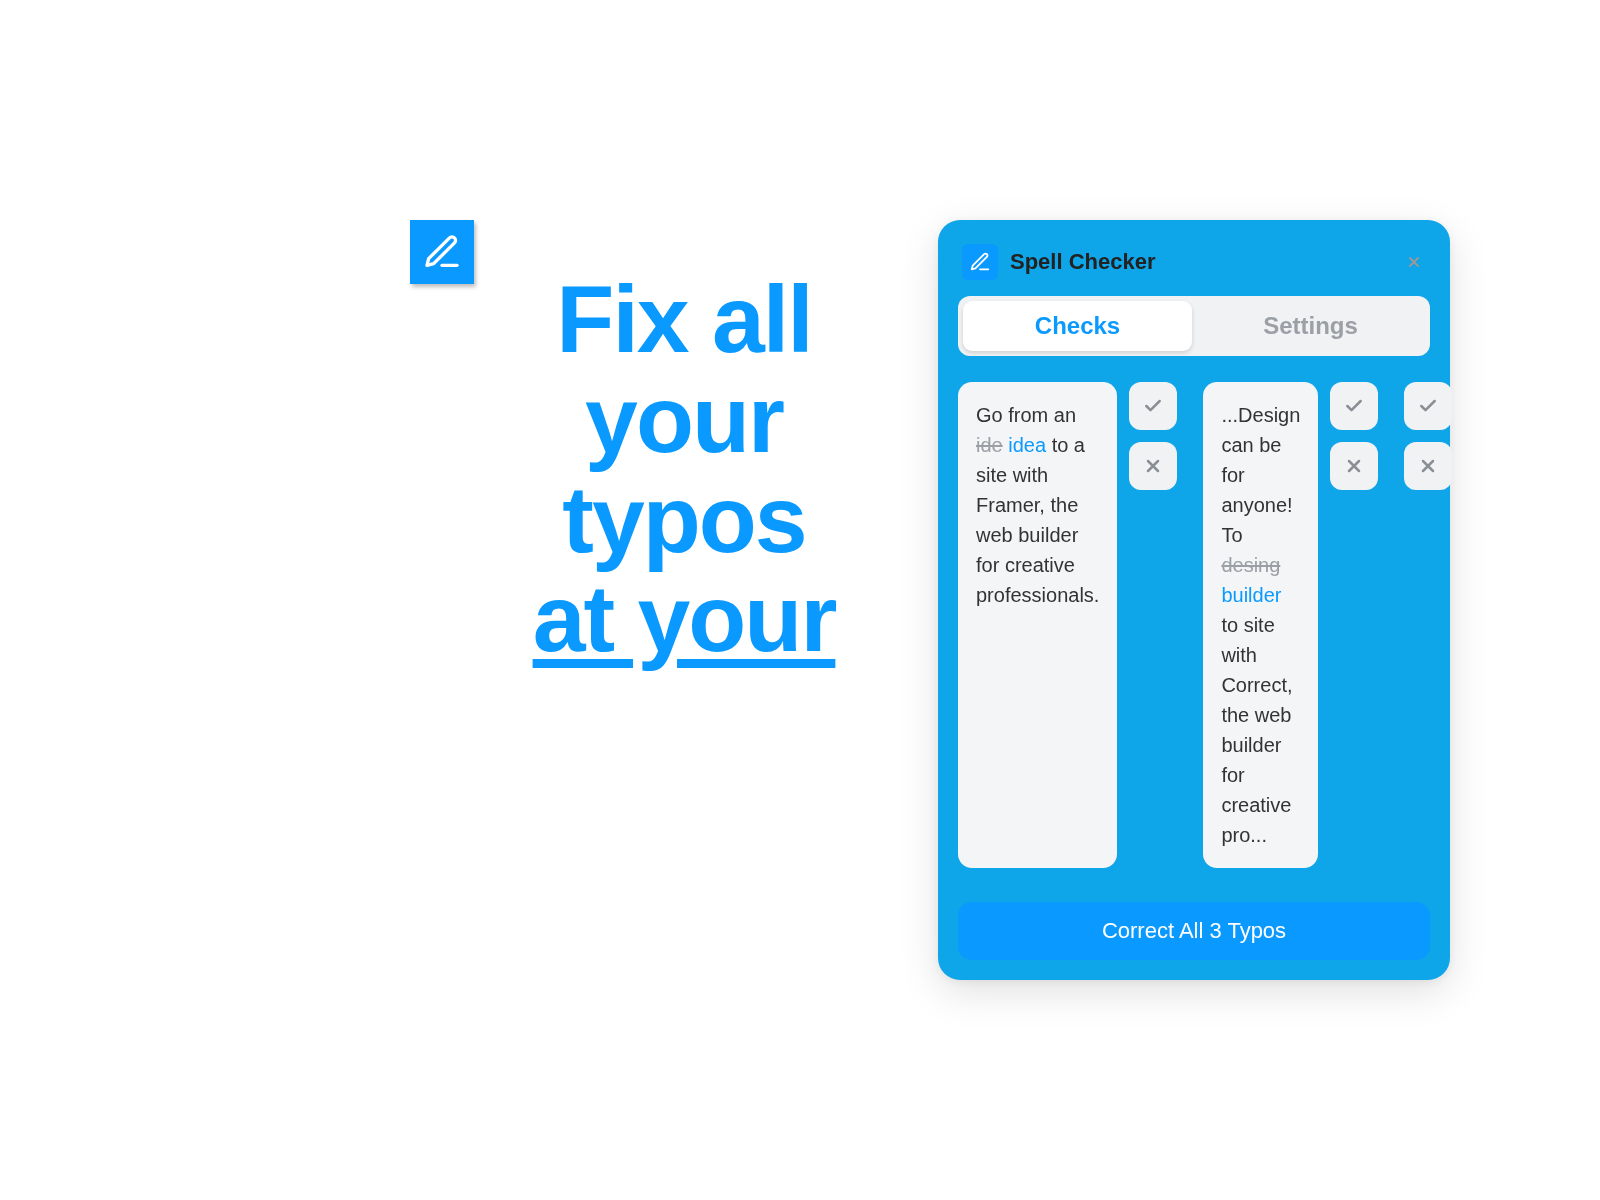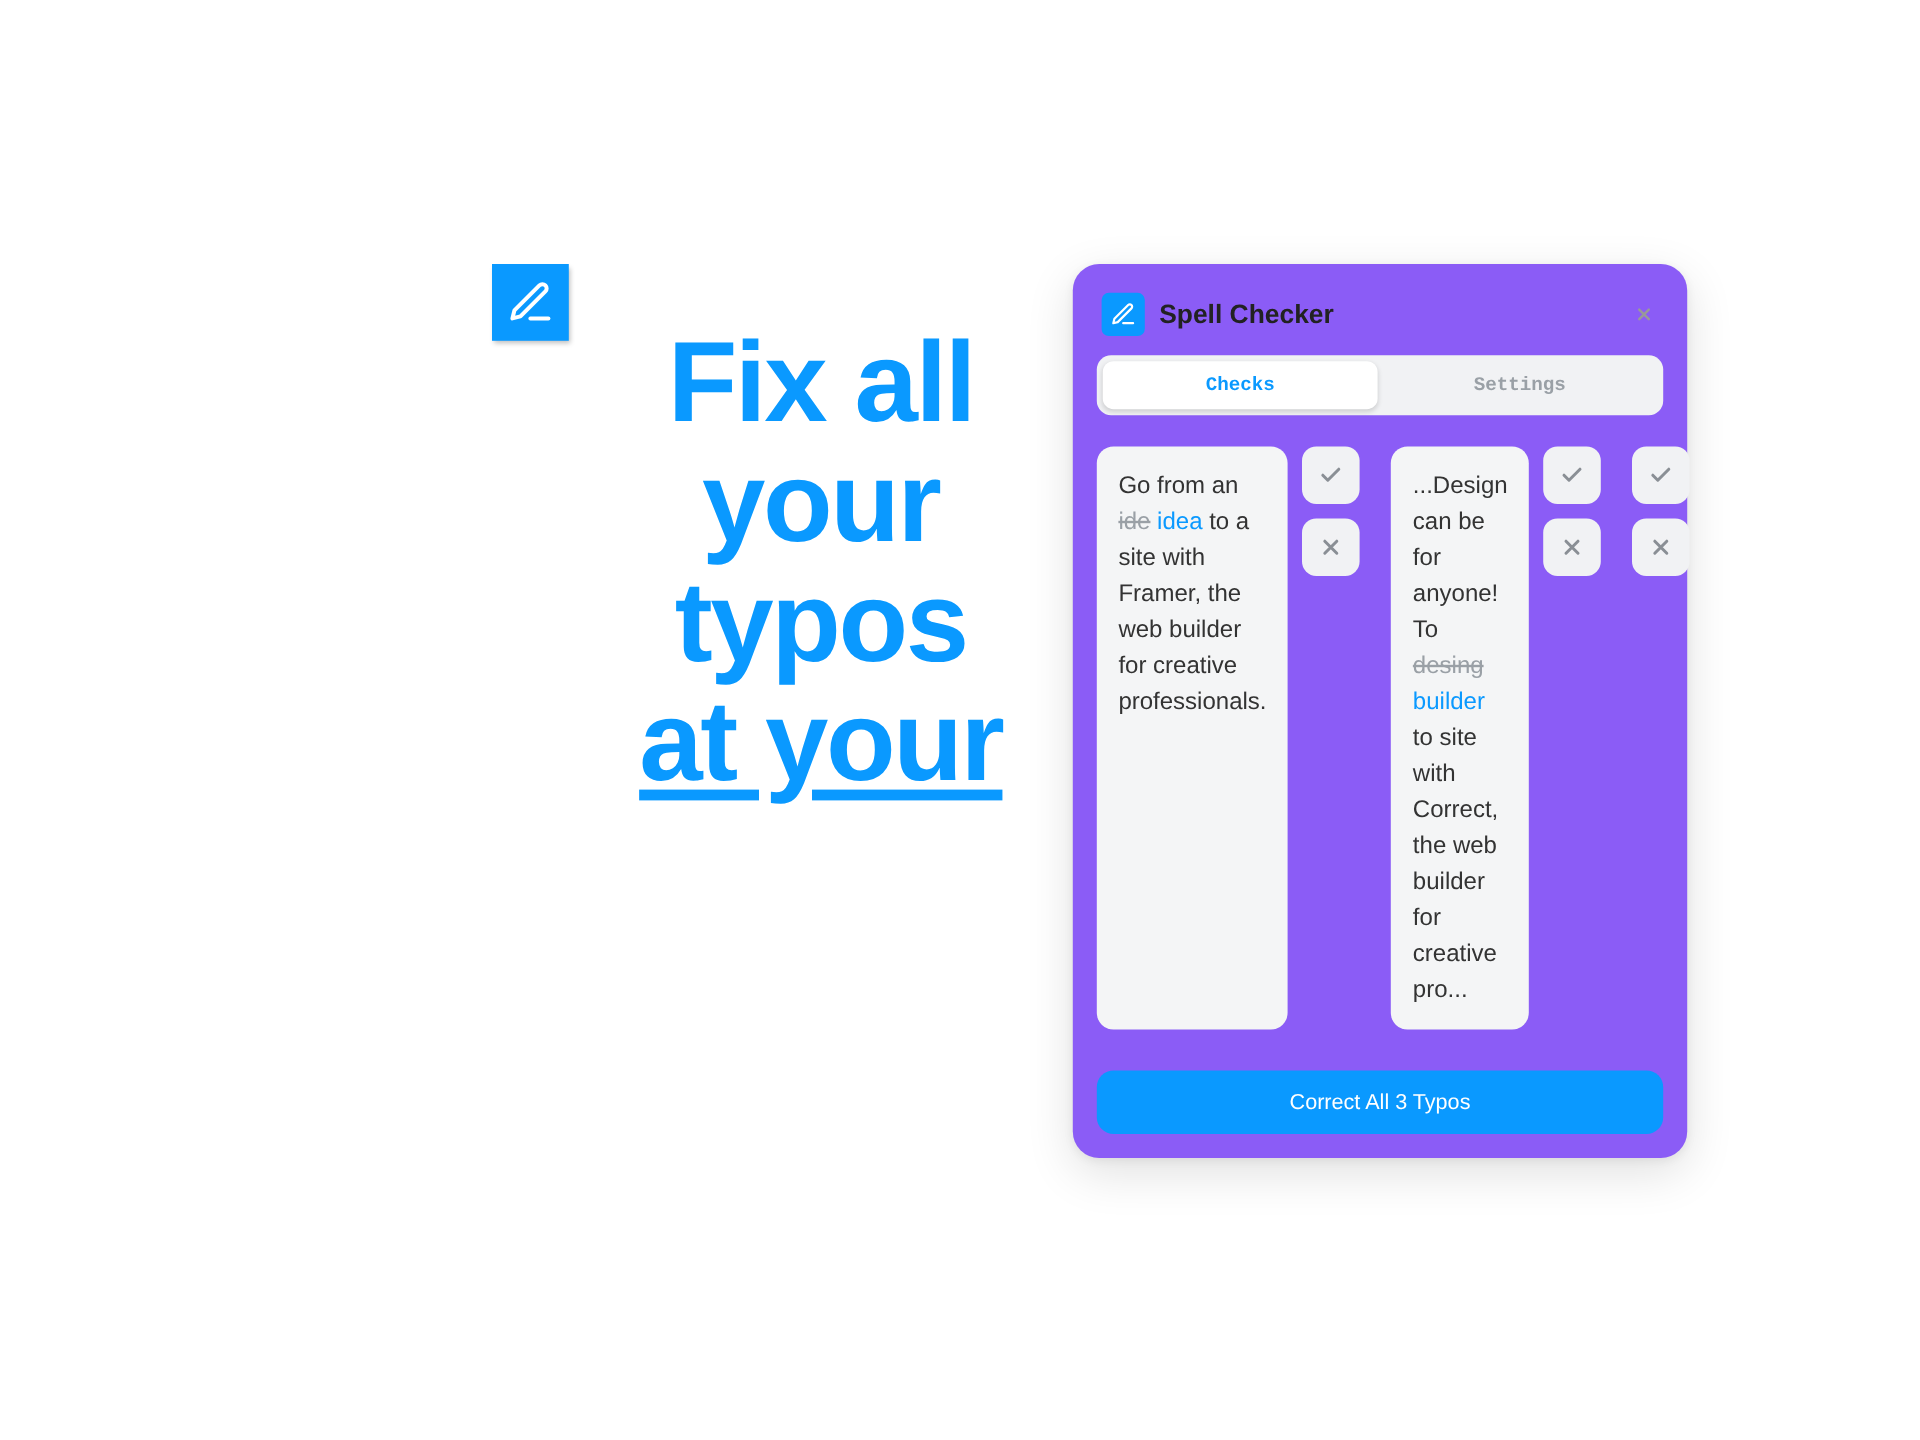--- a/index.html
+++ b/index.html
@@ -36,26 +36,27 @@
     font-weight: 700;
     color: #0a99ff;
     letter-spacing: -2px;
     text-align: center;
     width: 420px;
   }
   .headline .underline { text-decoration: underline; text-underline-offset: 8px; }
 
   .panel {
     width: 512px;
-    background: #8b5cf6;
+    background: #0ea5e9;
     border-radius: 22px;
     box-shadow: 0 12px 40px rgba(0,0,0,0.12), 0 2px 8px rgba(0,0,0,0.06);
     padding: 20px;
     display: flex;
     flex-direction: column;
+    margin-left: 44px;
   }
   .panel-header { display: flex; align-items: center; gap: 12px; padding: 4px 4px 16px 4px; }
   .panel-header .mini-logo {
     width: 36px; height: 36px; background: #0a99ff; border-radius: 6px;
     display:flex; align-items:center; justify-content:center;
   }
   .panel-header .mini-logo svg { width: 22px; height: 22px; }
   .panel-title { font-size: 22px; font-weight: 700; color: #222; flex: 1; }
   .close-x { color: #999; width: 24px; height:24px; display:flex;align-items:center;justify-content:center; cursor:pointer;}
   .close-x svg { width: 16px; height:16px; }
@@ -64,25 +65,24 @@
     background: #f1f2f4;
     border-radius: 12px;
     padding: 5px;
     display: flex;
     gap: 4px;
   }
   .tab {
     flex: 1;
     text-align: center;
     padding: 11px 0;
-    font-size: 16px;
+    font-size: 24px;
     font-weight: 600;
     border-radius: 9px;
     cursor: pointer;
-    font-family: Liberation Mono, monospace;
   }
   .tab.active {
     background: #fff;
     color: #0a99ff;
     box-shadow: 0 2px 4px rgba(0,0,0,0.15);
   }
   .tab.inactive { color: #9aa0a6; }
 
   .checks { display: flex; flex-direction: row; gap: 26px; margin-top: 26px; }
   .check-row { display: flex; gap: 12px; align-items: stretch; }
@@ -107,21 +107,21 @@
     color: #8a8f95;
     cursor:pointer;
   }
   .act-btn svg { width: 20px; height: 20px; }
 
   .correct-all {
     margin-top: 34px;
     background: #0a99ff;
     color: #fff;
     text-align: center;
-    font-size: 18px;
+    font-size: 22px;
     font-weight: 500;
     padding: 16px;
     border-radius: 14px;
     cursor: pointer;
   }
 </style>
 </head>
 <body>
 
 <div class="stage">

